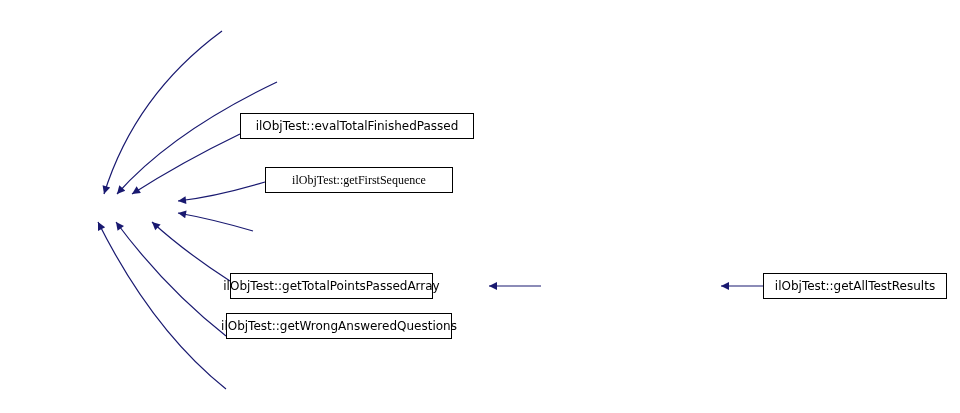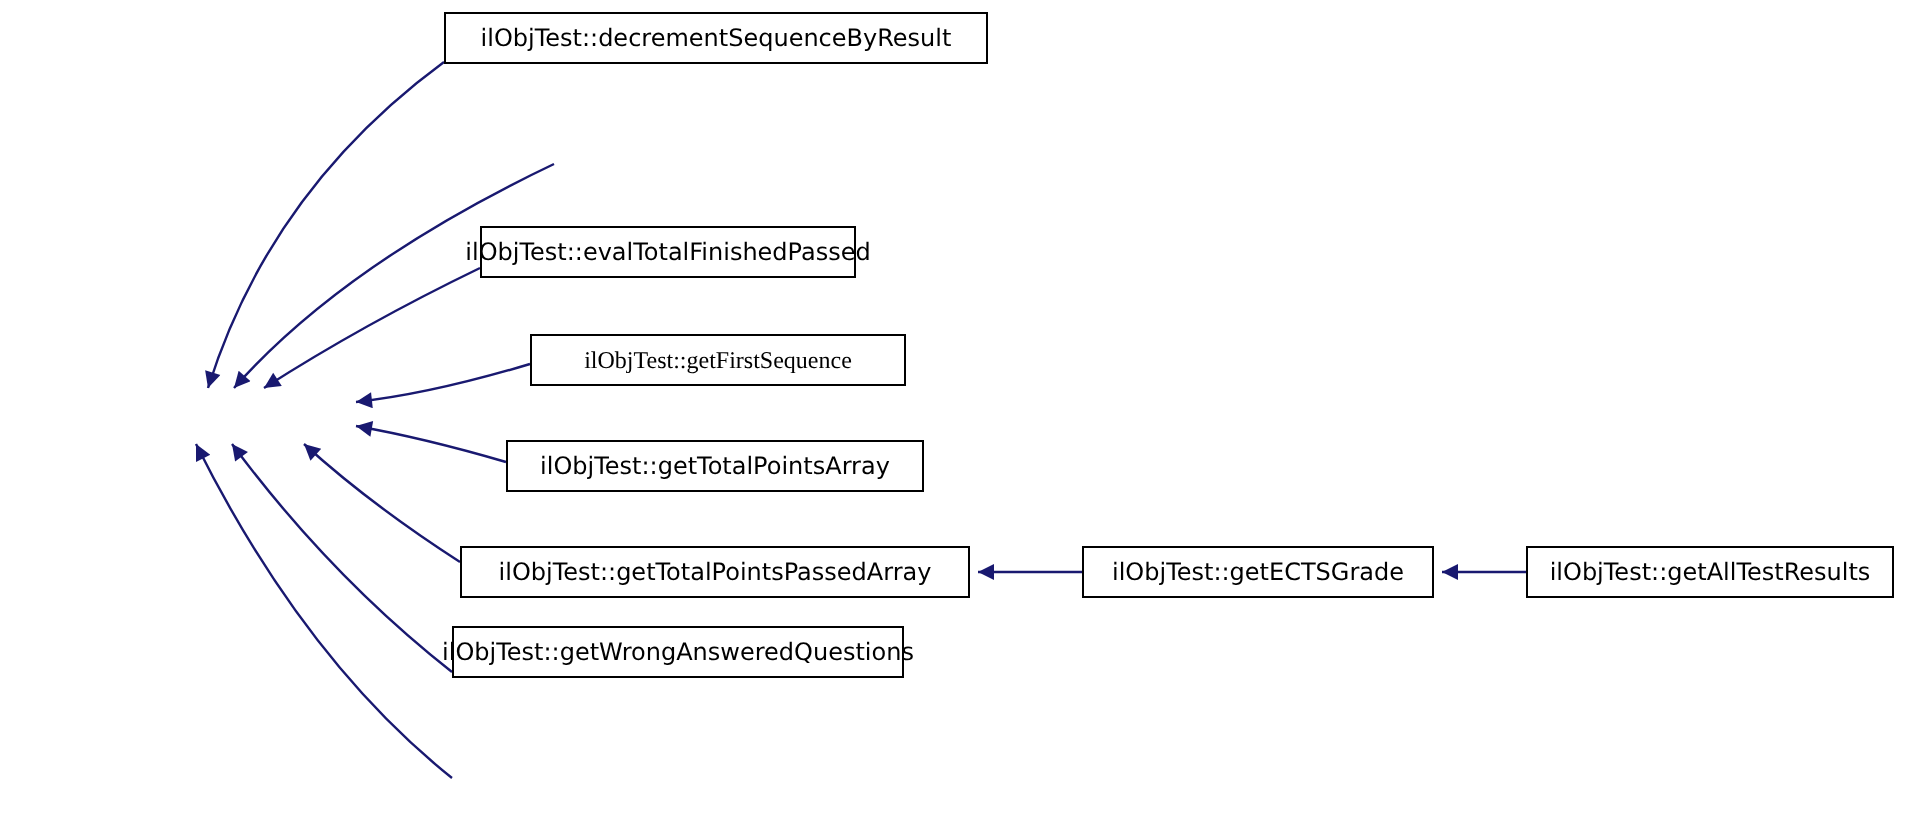--- a/index.html
+++ b/index.html
@@ -73,31 +73,28 @@
     <path class="edge" d="M265,182 Q215,197 178,201" marker-end="url(#arrow)"></path>
     <path class="edge" d="M253,231 Q212,219 178,213" marker-end="url(#arrow)"></path>
     <path class="edge" d="M230,281 Q185,252 152,222" marker-end="url(#arrow)"></path>
     <path class="edge" d="M226,336 Q165,288 116,222" marker-end="url(#arrow)"></path>
     <path class="edge" d="M226,389 Q152,330 98,222" marker-end="url(#arrow)"></path>
     <path class="edge" d="M541,286 L489,286" marker-end="url(#arrow)"></path>
     <path class="edge" d="M763,286 L721,286" marker-end="url(#arrow)"></path>
   </svg>
 
 
-  <div class="node" style="left:222px; top:6px; width:272px;">ilObjTest::decrementSequenceByResult</div>
 
 
-  <div class="node" style="left:240px; top:113px; width:188px;">ilObjTest::evalTotalFinishedPassed</div>
+  <div class="node" style="left:240px; top:113px; width:234px;">ilObjTest::evalTotalFinishedPassed</div>
 
   <div class="node" style="left:265px; top:167px; width:188px;font-family:Liberation Serif, serif;">ilObjTest::getFirstSequence</div>
 
-  <div class="node" style="left:253px; top:220px; width:209px;">ilObjTest::getTotalPointsArray</div>
 
-  <div class="node" style="left:230px; top:273px; width:255px;">ilObjTest::getTotalPointsPassedArray</div>
+  <div class="node" style="left:230px; top:273px; width:203px;">ilObjTest::getTotalPointsPassedArray</div>
 
-  <div class="node" style="left:541px; top:273px; width:176px;">ilObjTest::getECTSGrade</div>
 
   <div class="node" style="left:763px; top:273px; width:184px;">ilObjTest::getAllTestResults</div>
 
   <div class="node" style="left:226px; top:313px; width:226px;">ilObjTest::getWrongAnsweredQuestions</div>
 
 
 </div>
 
 </body></html>

